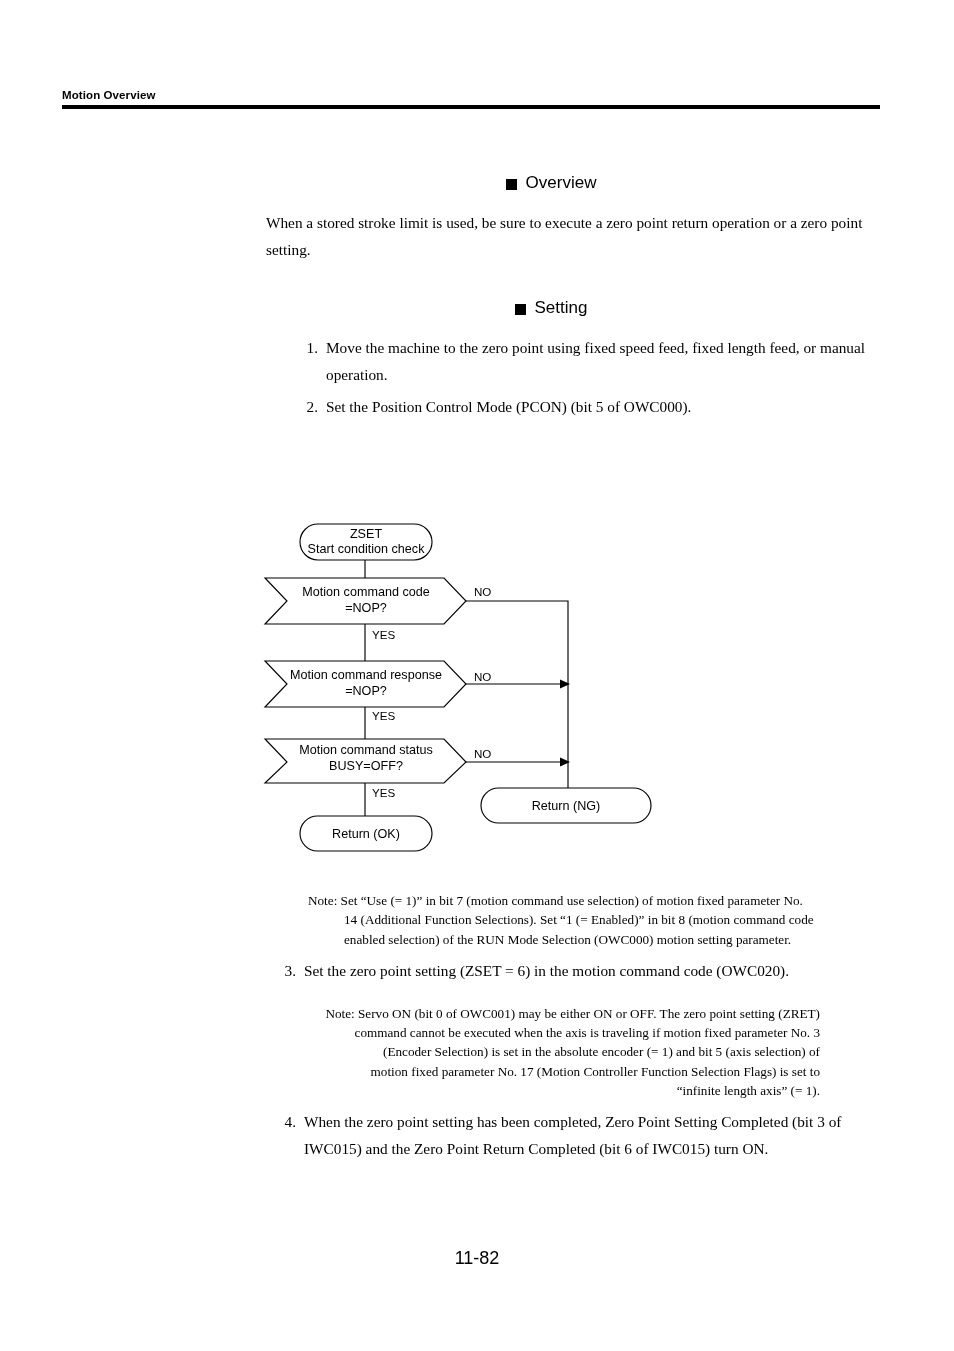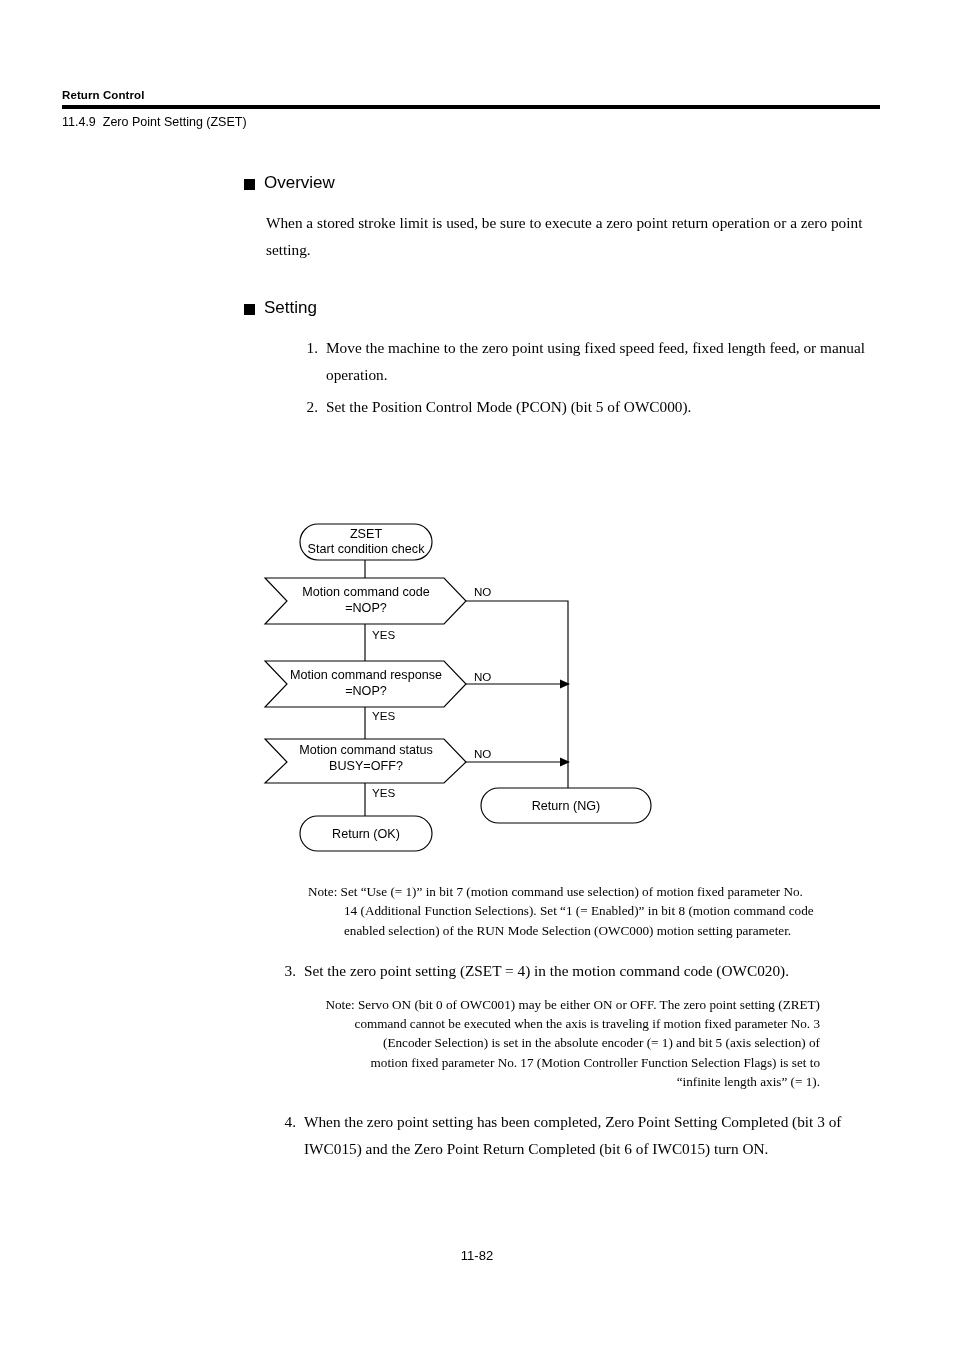--- a/index.html
+++ b/index.html
@@ -61,20 +61,21 @@
   }
 
   .sec-heading {
     font-family: "Liberation Sans", sans-serif;
     font-size: 17px;
     line-height: 22px;
     color: #000;
     display: flex;
     align-items: center;
     gap: 9px;
+    justify-content: center;
   }
   .sec-heading .sq {
     display: inline-block;
     width: 11px;
     height: 11px;
     background: #000;
     flex: 0 0 auto;
     position: relative;
     top: 1px;
   }
@@ -110,21 +111,21 @@
     left: 0;
     top: 0;
     width: 22px;
     text-align: right;
     font-size: 15.3px;
   }
 
   
   .note {
     margin-left: 64px;
-    margin-top: 10px;
+    margin-top: 19px;
     width: 470px;
     font-size: 13.2px;
     line-height: 19.4px;
     padding-left: 36px;
     text-indent: -36px;
   }
   .note-3 {
     margin-left: 48px;
     width: 470px;
     text-align: right;
@@ -157,36 +158,32 @@
   }
 
   
   .footer {
     position: absolute;
     left: 0;
     top: 1248px;
     width: 954px;
     text-align: center;
     font-family: "Liberation Sans", sans-serif;
-    font-size: 13px;
+    font-size: 18px;
     color: #000;
   }
 </style>
 </head>
 <body>
 
 <div class="page">
 
   <div class="header-zone">
-    <div class="header-title">Return Control</div>
+    <div class="header-title">Motion Overview</div>
     <div class="header-rule"></div>
-    <div class="header-section">
-      <span>11.4.9</span>&nbsp;
-      <span>Zero Point Setting (ZSET)</span>
-    </div>
   </div>
 
   <div class="content">
 
     <div class="sec-heading">
       <span class="sq"></span>
       <span>Overview</span>
     </div>
 
     <div class="body-block">
@@ -259,21 +256,21 @@
     <rect class="shape" x="300" y="816" width="132" height="35" rx="17.5" ry="17.5"></rect>
     <text class="node-label" x="366" y="838" text-anchor="middle">Return (OK)</text>
   </svg>
 
   <div class="note" style="position:absolute; left:244px; top:872px;">Note: Set “Use (= 1)” in bit 7 (motion command use selection) of motion fixed parameter No. 14 (Additional Function Selections). Set “1 (= Enabled)” in bit 8 (motion command code enabled selection) of the RUN Mode Selection (OWC000) motion setting parameter.</div>
 
   <div style="position:absolute; left:266px; top:952px; width:600px;">
     <ol class="numlist" style="margin-left:8px;">
       <li>
         <span class="num">3.</span>
-        <span>Set the zero point setting (ZSET = 4) in the motion command code (OWC020).</span>
+        <span>Set the zero point setting (ZSET = 6) in the motion command code (OWC020).</span>
       </li>
     </ol>
     <div class="note note-3">Note: Servo ON (bit 0 of OWC001) may be either ON or OFF. The zero point setting (ZRET) command cannot be executed when the axis is traveling if motion fixed parameter No. 3 (Encoder Selection) is set in the absolute encoder (= 1) and bit 5 (axis selection) of motion fixed parameter No. 17 (Motion Controller Function Selection Flags) is set to “infinite length axis” (= 1).</div>
   </div>
 
   <div style="position:absolute; left:266px; top:1103px; width:600px;">
     <ol class="numlist" style="margin-left:8px;">
       <li>
         <span class="num">4.</span>
         <span>When the zero point setting has been completed, Zero Point Setting Completed (bit 3 of IWC015) and the Zero Point Return Completed (bit 6 of IWC015) turn ON.</span>

